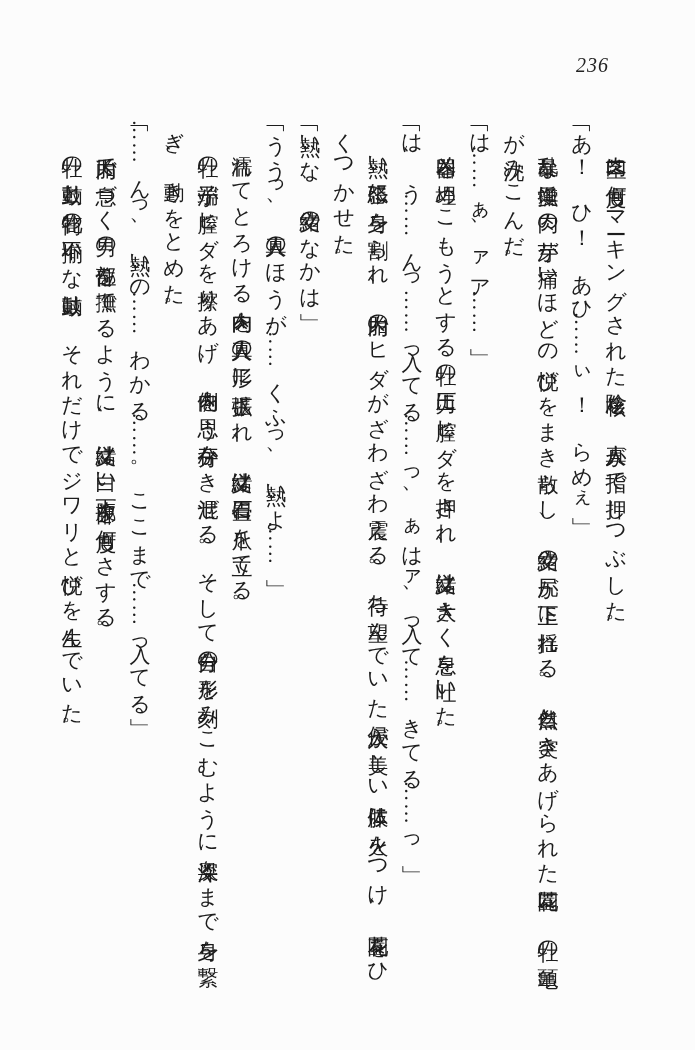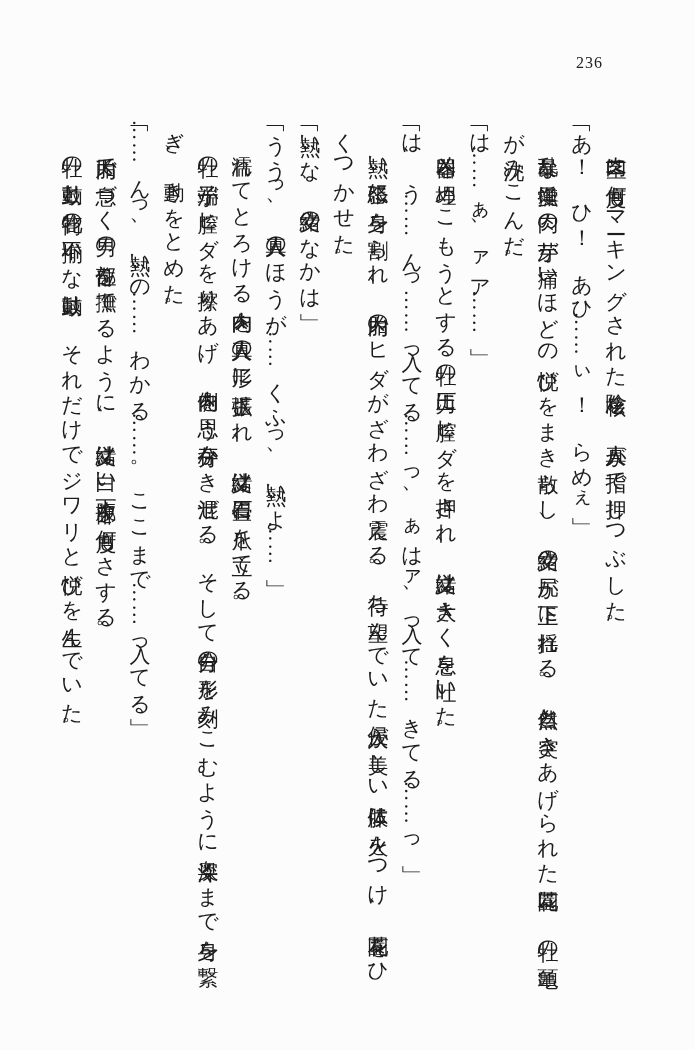--- a/index.html
+++ b/index.html
@@ -13,21 +13,22 @@
     height: 1050px;
     background: #fcfcfc;
     overflow: hidden;
     color: #1c1c1c;
     font-family: "Liberation Serif", "DejaVu Serif", serif;
   }
   .page-number {
     position: absolute;
     top: 54px;
     left: 576px;
-    font-size: 16px;
+    font-size: 20px;
+    font-style: italic;
     letter-spacing: 1px;
     color: #222;
   }
   .text-block {
     position: absolute;
     top: 118px;
     right: 62px;
     height: 860px;
     width: 582px;
     writing-mode: vertical-rl;

